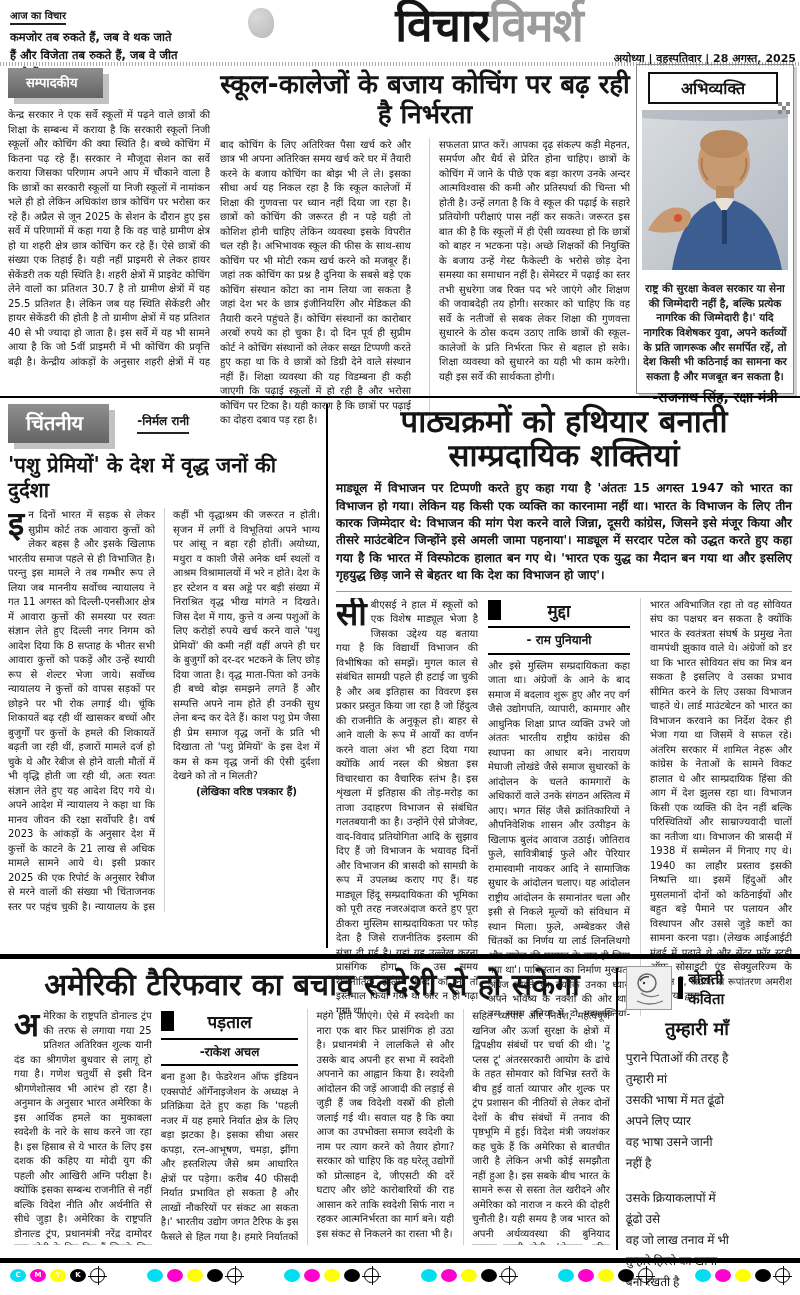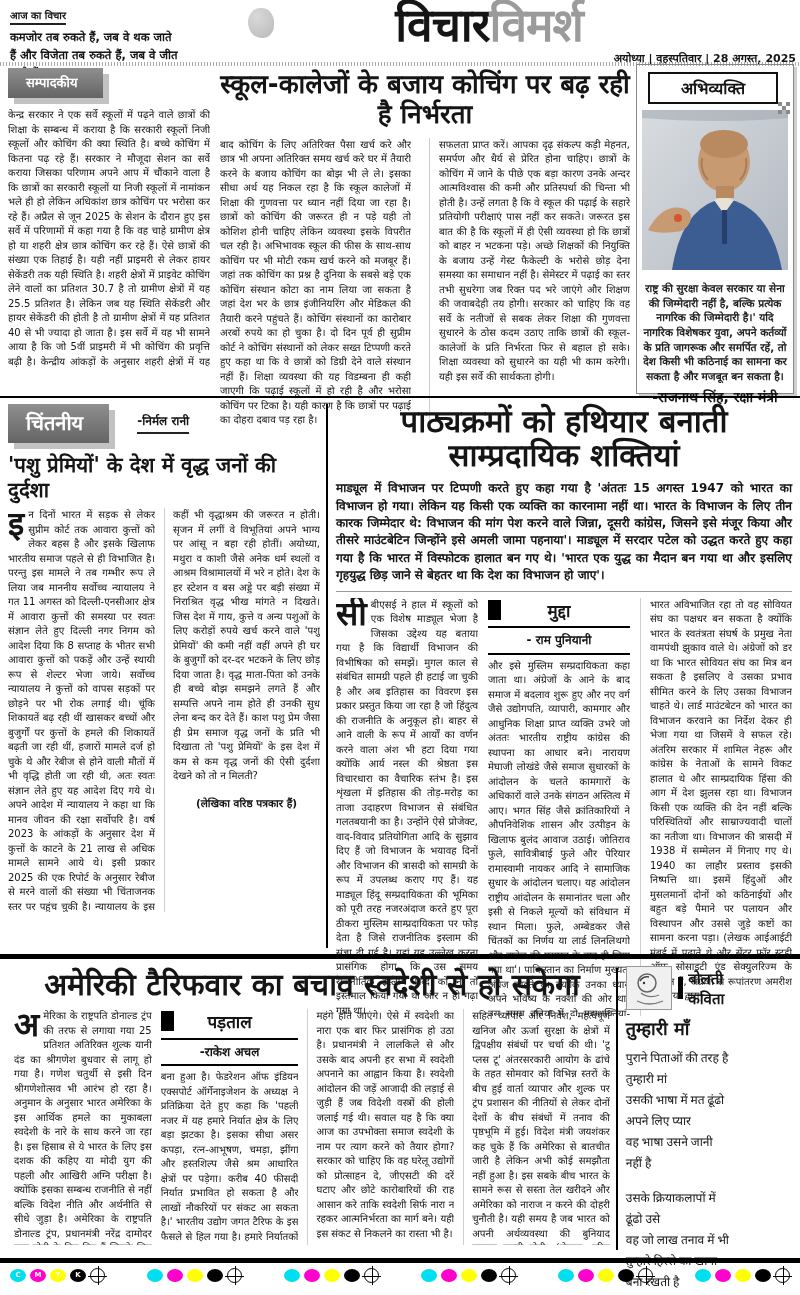--- a/index.html
+++ b/index.html
@@ -51,41 +51,41 @@
   .expr-attr{font-size:14px;font-weight:bold;text-align:center;margin-top:3px;}
   .rule-a{position:absolute;top:396px;left:0;width:800px;border-top:2px solid #000;}
   
   .middle{position:absolute;top:400px;left:0;width:800px;height:552px;display:flex;}
   .chint{width:326px;padding:4px 6px 0 8px;box-sizing:border-box;}
   .chint-head{display:flex;align-items:flex-start;}
   .chint-byline{font-size:12px;font-weight:bold;margin:8px 0 0 28px;border-bottom:2px solid #222;padding-bottom:3px;}
   .chint-headline{font-size:20.5px;font-weight:bold;line-height:1.2;margin:10px 0 6px;}
   .chint-cols{display:flex;gap:9px;height:404px;}
   .chint-cols .bodytext{flex:1;}
-  .chint-footer{font-size:10.5px;font-weight:bold;text-align:center;margin-top:12px;}
+  .chint-footer{font-size:10.5px;font-weight:bold;text-align:center;margin-top:0;}
   .mid-divider{width:2px;background:#000;margin:4px 0;}
   .mudda{flex:1;padding:2px 8px 0 8px;box-sizing:border-box;}
   .mudda-headline{font-size:31px;font-weight:bold;text-align:center;line-height:1.1;padding:2px 0 8px;}
   .mudda-stand{font-size:12px;font-weight:bold;line-height:1.45;text-align:justify;border-bottom:1px solid #999;padding-bottom:6px;}
   .mudda-cols{display:flex;gap:10px;margin-top:6px;height:418px;}
   .mudda-cols .bodytext{flex:1;}
   .rule-b{position:absolute;top:954px;left:0;width:800px;border-top:4px solid #000;border-bottom:1px solid #000;height:2px;box-sizing:border-box;}
   
   .bottom{position:absolute;top:964px;left:6px;width:731px;height:290px;display:flex;}
   .tariff{width:648px;padding:0 6px 0 8px;box-sizing:border-box;}
   .tariff-headline{font-size:30px;font-weight:bold;text-align:center;line-height:1.1;padding:4px 0 8px;}
   .tariff-cols{display:flex;gap:9px;height:236px;}
   .tariff-cols .bodytext{flex:1;}
   .bot-divider{width:2px;background:#000;margin:4px 0;}
   .poemcol{flex:1;padding:2px 8px 0 8px;box-sizing:border-box;}
   .poem-head{display:flex;gap:6px;align-items:center;}
   .poem-illus{width:44px;height:42px;border:1px solid #999;background:#f2f2f2;flex:none;}
   .poem-sec{display:flex;align-items:center;gap:5px;font-size:15px;font-weight:bold;}
   .poem-sec .bar{width:10px;height:22px;background:#000;display:inline-block;}
-  .poem-title{font-size:18px;font-weight:bold;text-align:left;margin:6px 0 8px;}
+  .poem-title{font-size:18px;font-weight:bold;text-align:right;margin:6px 0 8px;}
   .poem-line{font-size:12px;line-height:1.75;font-family:Liberation Serif, serif;}
   .stanza{margin-bottom:14px;}
   
   .rule-c{position:absolute;top:1258px;left:0;width:800px;border-top:4px solid #000;border-bottom:1px solid #000;height:3px;box-sizing:border-box;}
   .regrow{position:absolute;top:1268px;left:10px;width:780px;display:flex;justify-content:space-between;}
   .reggroup{display:flex;gap:4px;align-items:center;}
   .dot{width:16px;height:13px;border-radius:50%;font-size:7px;font-weight:bold;color:#fff;text-align:center;line-height:13px;}
   .dot.c{background:#00dff0;}
   .dot.m{background:#ff00cd;}
   .dot.y{background:#ffff00;}

